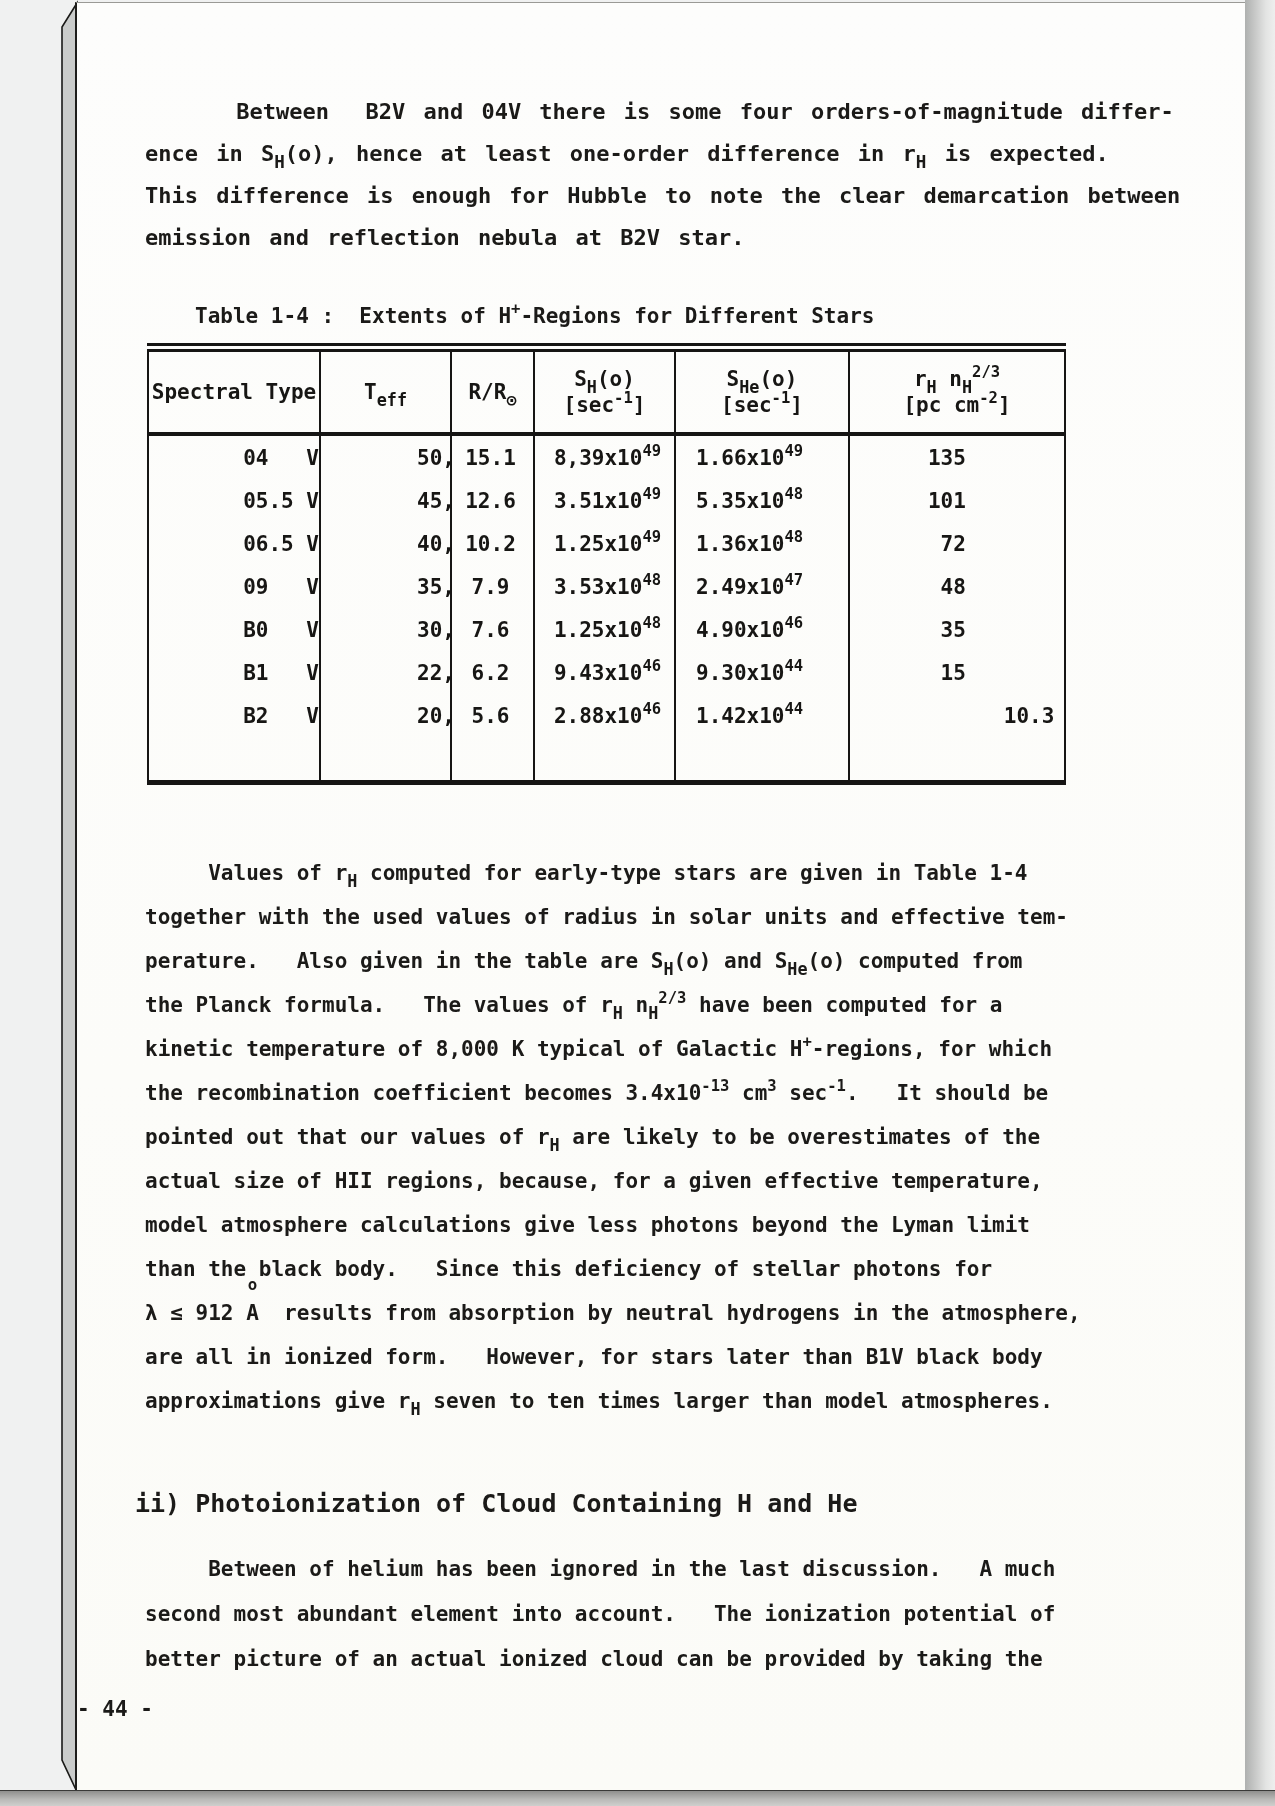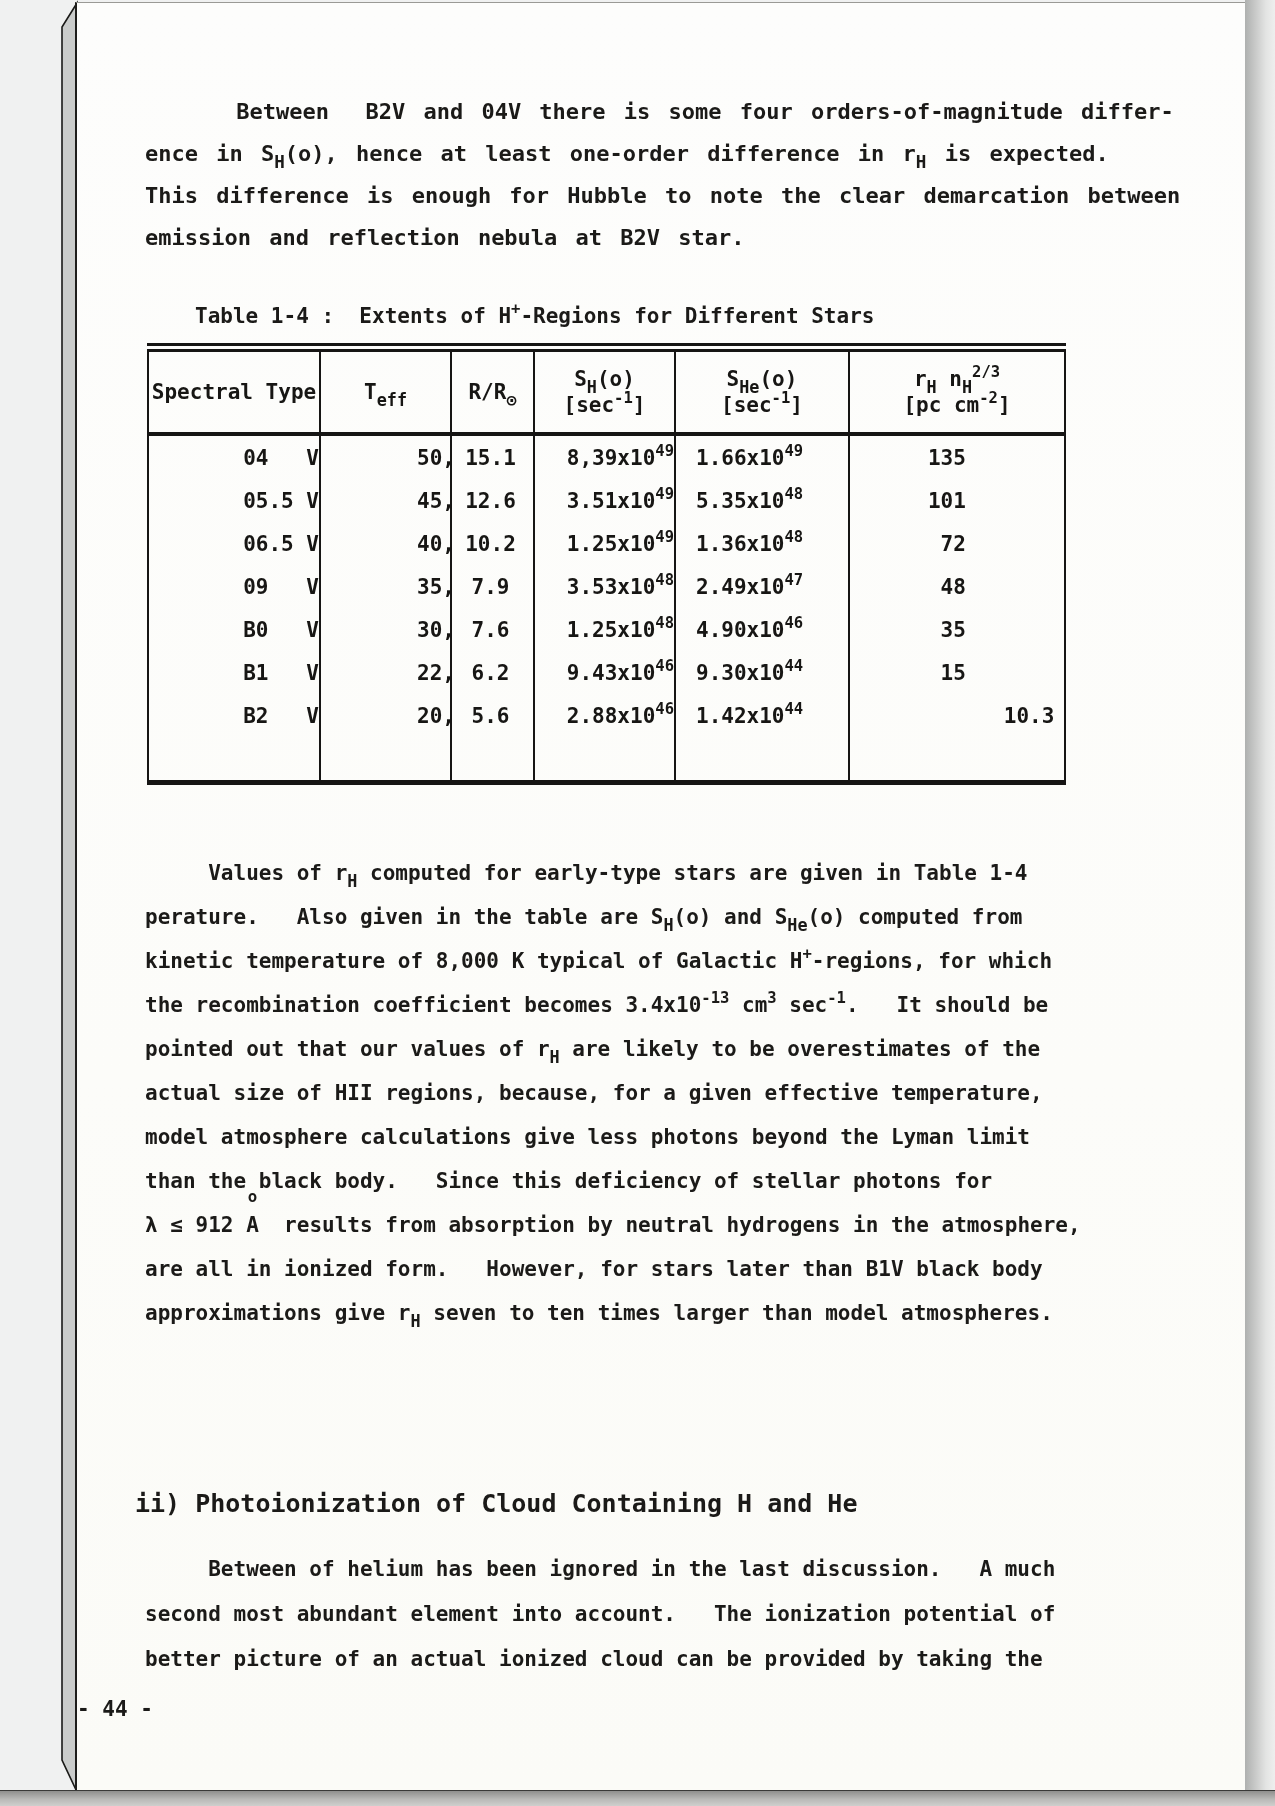--- a/index.html
+++ b/index.html
@@ -67,21 +67,21 @@
   #extents-table th{
     height:80px; vertical-align:middle; text-align:center;
     border-bottom:4px solid #161514;
     font-weight:700;
   }
   #extents-table td{height:43px; vertical-align:middle;}
   .hline{line-height:26px; white-space:pre;}
   .c0{text-align:right; padding-left:53px !important; white-space:pre;}
   .c1{text-align:left; padding-left:96px !important; white-space:pre;}
   .c2{text-align:center; padding-right:4px !important;}
-  .c3{text-align:right; padding-left:6px !important;}
+  .c3{text-align:center; padding-left:6px !important;}
   .c4{text-align:left; padding-left:20px !important;}
   .c5{text-align:left; padding-left:40px !important; white-space:pre;}
   .spacer-row td{height:54px;}
 </style>
 </head>
 <body>
 
 <svg id="spine-svg" width="90" height="1806" viewBox="0 0 90 1806">
   <polygon points="77,3 62,27 62,1760 77,1792" fill="#cacccb" stroke="#1a1a18" stroke-width="1.6"></polygon>
 </svg>
@@ -194,21 +194,23 @@
           <td class="c2"></td>
           <td class="c3"></td>
           <td class="c4"></td>
           <td class="c5"></td>
         </tr>
       </tbody>
   </table>
 
   <div id="para2" class="tblock">
       <div class="tline">     Values of r<sub>H</sub> computed for early-type stars are given in Table 1-4</div>
+      <div class="tline">together with the used values of radius in solar units and effective tem-</div>
       <div class="tline">perature.   Also given in the table are S<sub>H</sub>(o) and S<sub>He</sub>(o) computed from</div>
+      <div class="tline">the Planck formula.   The values of r<sub>H</sub> n<sub>H</sub><sup>2/3</sup> have been computed for a</div>
       <div class="tline">kinetic temperature of 8,000 K typical of Galactic H<sup>+</sup>-regions, for which</div>
       <div class="tline">the recombination coefficient becomes 3.4x10<sup>-13</sup> cm<sup>3</sup> sec<sup>-1</sup>.   It should be</div>
       <div class="tline">pointed out that our values of r<sub>H</sub> are likely to be overestimates of the</div>
       <div class="tline">actual size of HII regions, because, for a given effective temperature,</div>
       <div class="tline">model atmosphere calculations give less photons beyond the Lyman limit</div>
       <div class="tline">than the black body.   Since this deficiency of stellar photons for</div>
       <div class="tline">λ ≤ 912 <span class="aring">A<span class="ring">o</span></span>  results from absorption by neutral hydrogens in the atmosphere,</div>
       <div class="tline">are all in ionized form.   However, for stars later than B1V black body</div>
       <div class="tline">approximations give r<sub>H</sub> seven to ten times larger than model atmospheres.</div>
     </div>

